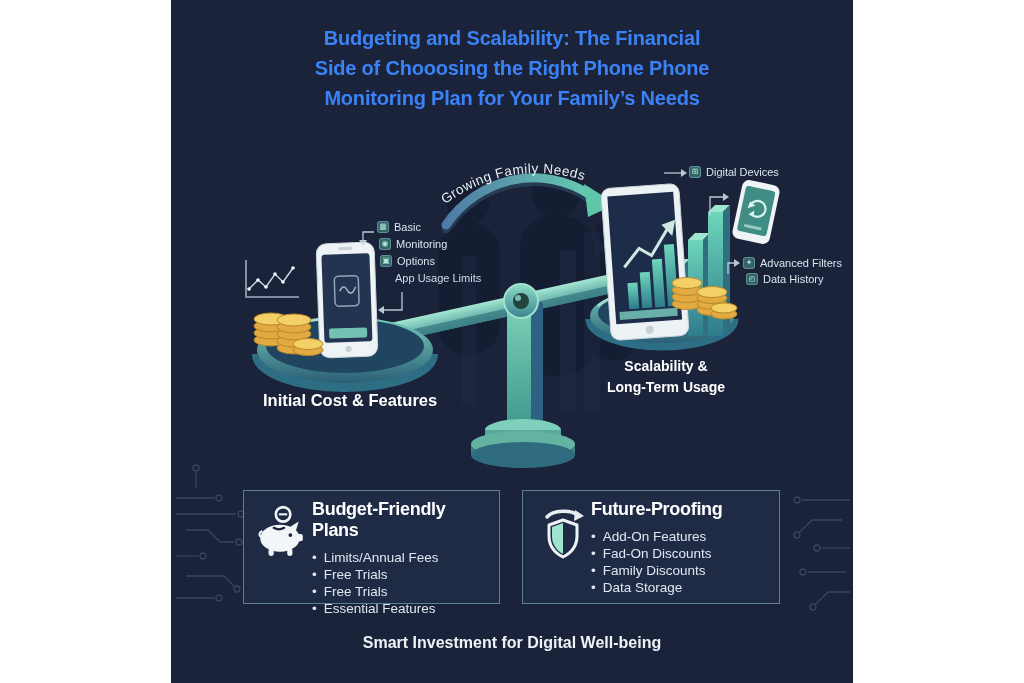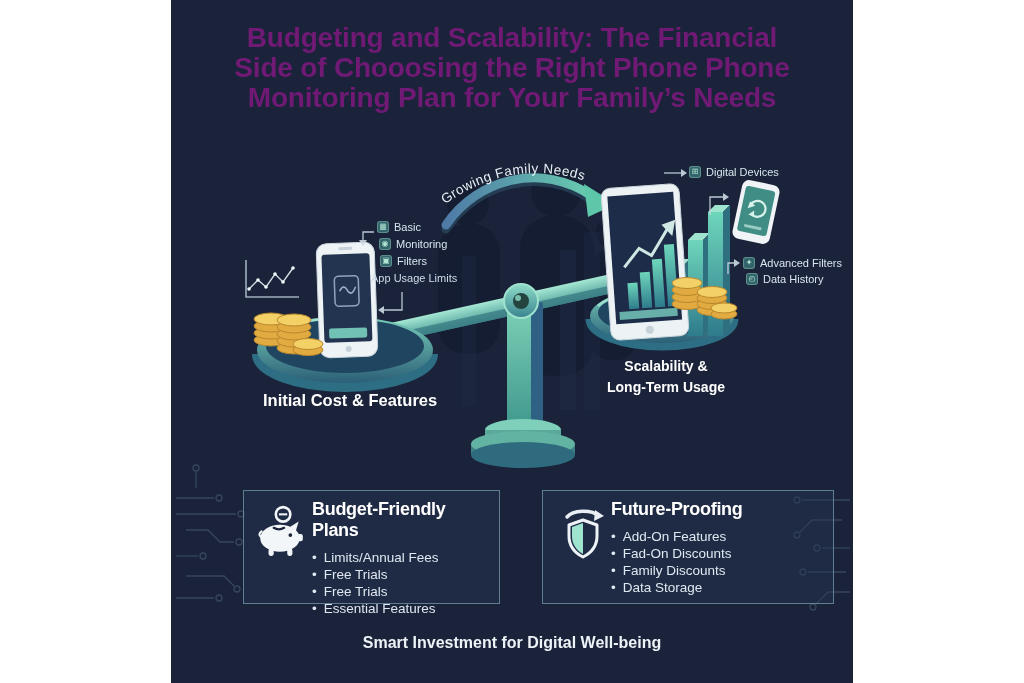--- a/index.html
+++ b/index.html
@@ -2,37 +2,37 @@
 <html><head>
 <meta charset="utf-8">
 <style>
   html,body{margin:0;padding:0;background:#ffffff;}
   .page{position:relative;width:1024px;height:683px;background:#ffffff;overflow:hidden;
         font-family:"Liberation Sans",sans-serif;}
   .panel{position:absolute;left:171px;top:0;width:682px;height:683px;background:#1a2339;}
   .overlay-svg{position:absolute;left:0;top:0;width:1024px;height:683px;pointer-events:none;}
 
   .title-block{position:absolute;left:191px;top:23px;width:642px;text-align:center;}
-  .title-line{color:#701a75;font-weight:bold;font-size:28px;line-height:30px;letter-spacing:-0.2px;}
+  .title-line{color:#3b82f6;font-weight:bold;font-size:20px;line-height:30px;letter-spacing:-0.2px;}
 
   .flabel{position:absolute;display:flex;align-items:center;gap:5px;
           color:#d9e5ef;font-size:11px;font-weight:500;white-space:nowrap;}
   .ficon{display:inline-block;width:12px;height:12px;border-radius:3px;background:#34646b;
          color:#b2e6d4;font-size:8px;line-height:12px;text-align:center;
          box-shadow:inset 0 0 0 1px rgba(170,225,205,.35);}
-  .fnote{position:absolute;color:#cfdde9;font-size:11px;font-weight:500;white-space:nowrap;}
+  .fnote{position:absolute;color:#cfdde9;font-size:11px;font-weight:500;white-space:nowrap;padding-left:24px;}
 
   .pan-label{position:absolute;color:#ffffff;font-weight:bold;white-space:nowrap;}
   .pan-label-left{left:263px;top:391px;font-size:16.5px;}
   .pan-label-right{left:576px;top:356px;width:180px;text-align:center;font-size:14px;line-height:21px;}
 
   .card{position:absolute;top:490px;height:114px;background:rgba(37,53,83,.45);
         border:1px solid rgba(144,196,209,.55);border-radius:0;box-sizing:border-box;}
   .card-left{left:243px;width:257px;}
-  .card-right{left:542px;width:292px;}
+  .card-right{left:522px;width:258px;}
   .card-icon{position:absolute;left:12px;top:14px;}
   .card-body{position:absolute;left:68px;top:8px;right:6px;}
   .card-title{color:#ffffff;font-weight:bold;font-size:18px;letter-spacing:-0.3px;margin:0 0 8px 0;}
   .card-list{list-style:none;margin:0;padding:0;}
   .card-list li{color:#dfe8f1;font-size:13.5px;line-height:17px;display:flex;gap:7px;}
   .card-list .dot{color:#dfe8f1;}
 
   .footer-tagline{position:absolute;left:171px;top:634px;width:682px;text-align:center;
                   color:#eef3f8;font-size:16px;font-weight:700;}
 </style>
@@ -264,21 +264,21 @@
   <div class="flabel" style="left:377px;top:221px;">
     <span class="ficon">▦</span>
     <span>Basic</span>
   </div>
   <div class="flabel" style="left:379px;top:238px;">
     <span class="ficon">◉</span>
     <span>Monitoring</span>
   </div>
   <div class="flabel" style="left:380px;top:255px;">
     <span class="ficon">▣</span>
-    <span>Filters</span>
+    <span>Options</span>
   </div>
   <div class="fnote" style="left:371px;top:272px;">App Usage Limits</div>
 
   <div class="flabel" style="left:689px;top:166px;">
     <span class="ficon">⊞</span>
     <span>Digital Devices</span>
   </div>
   <div class="flabel" style="left:743px;top:257px;">
     <span class="ficon">✦</span>
     <span>Advanced Filters</span>

